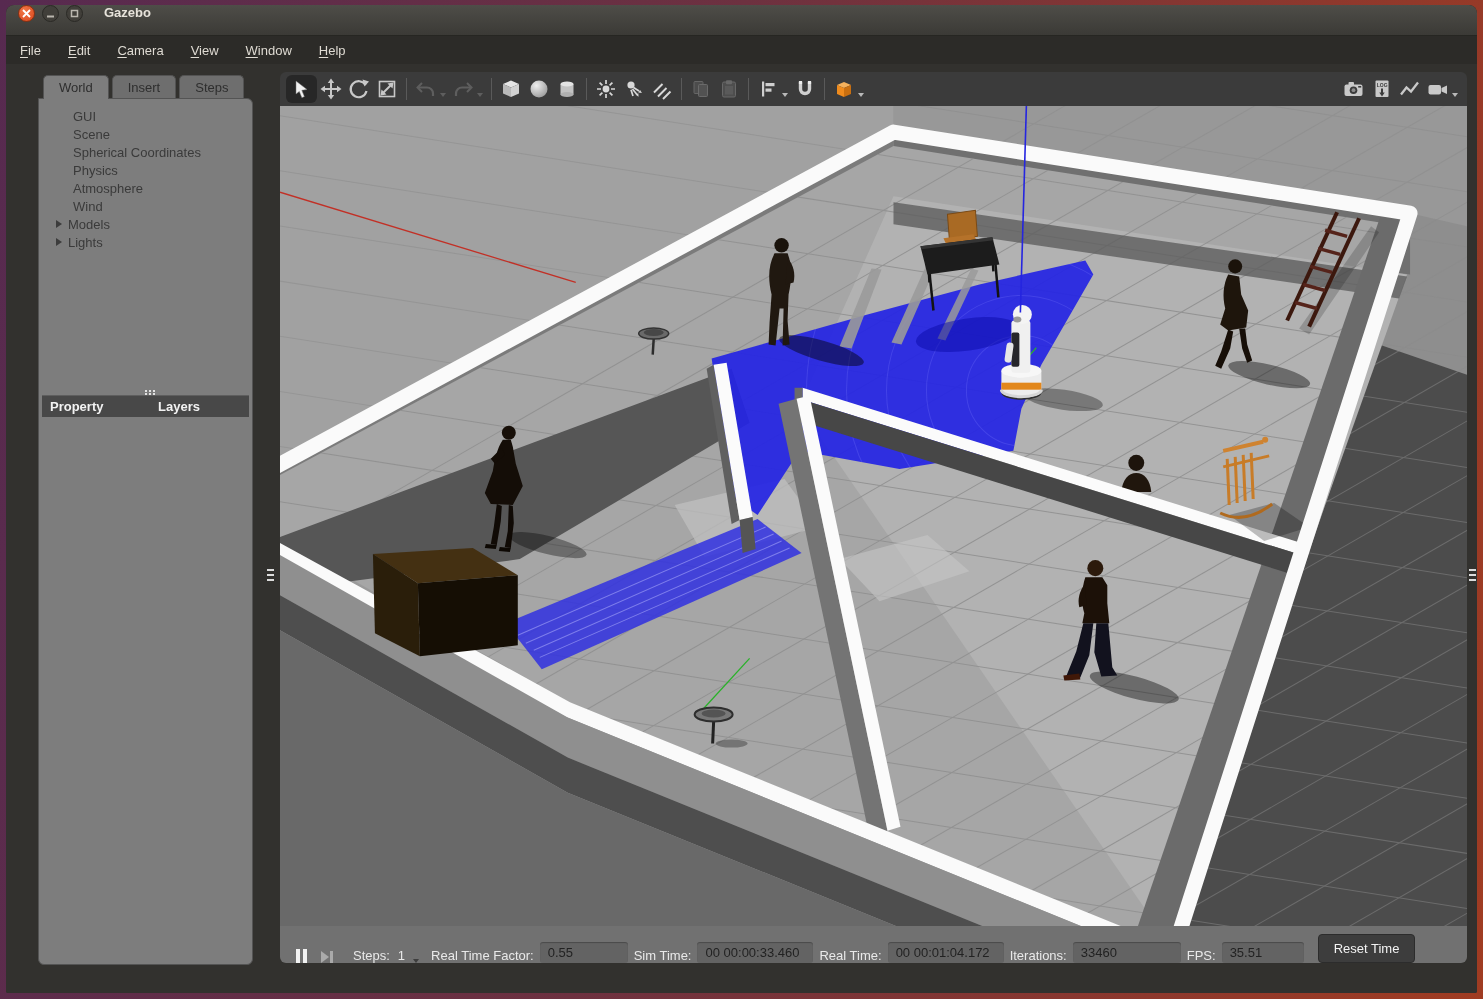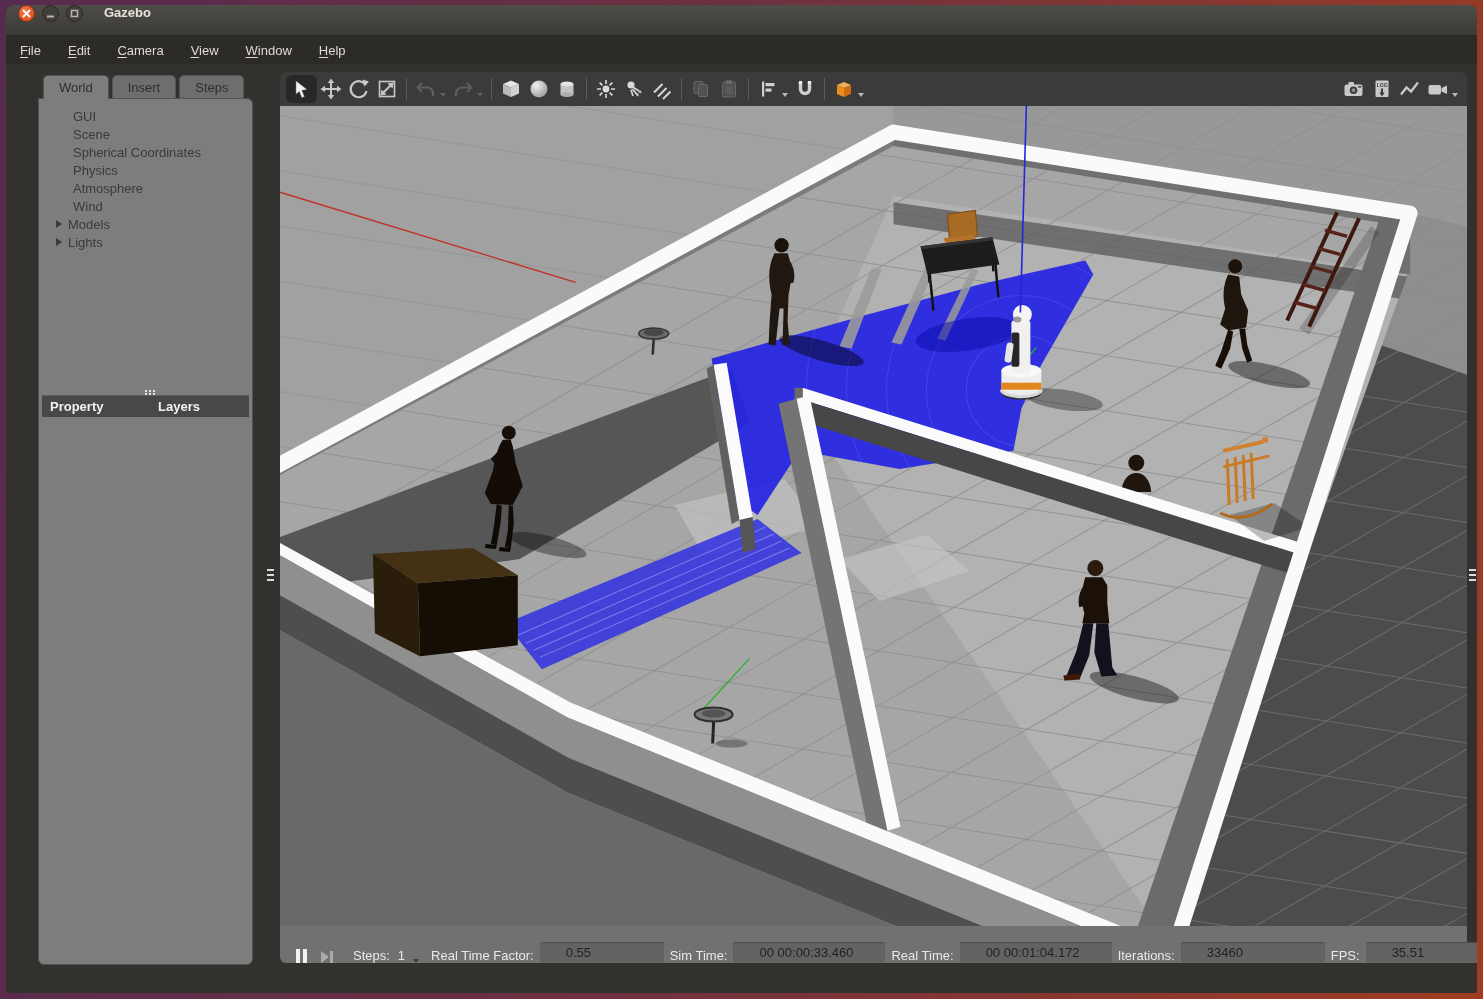--- a/index.html
+++ b/index.html
@@ -65,21 +65,21 @@
   
   .statusbar{height:37px;flex:none;background:#717171;border-radius:0 0 6px 6px;
     display:flex;align-items:flex-end;padding:0 10px;font-size:13px;color:#e9e9e9;gap:6px;}
   .pausebtn{display:flex;gap:3px;margin:0 8px 0 6px;}
   .pausebtn i{display:block;width:4px;height:14px;background:#f2f2f2;}
   .stepbtn{display:flex;align-items:center;margin-right:14px;opacity:.75;}
   .stepbtn .t{width:0;height:0;border-top:6px solid transparent;border-bottom:6px solid transparent;
     border-left:8px solid #bdbdbd;}
   .stepbtn .b{width:3px;height:12px;background:#bdbdbd;margin-left:1px;}
   .sb-label{color:#e9e9e9;white-space:nowrap;}
-  .sb-field{background:#636363;border-radius:3px;color:#222;padding:3px 26px;white-space:nowrap;
+  .sb-field{background:#636363;border-radius:3px;color:#222;padding:3px 8px;white-space:nowrap;
     box-shadow:inset 0 1px 1px rgba(0,0,0,.25);}
   .sb-field.w-rtf{min-width:72px;}
   .sb-field.w-time{min-width:100px;}
   .sb-field.w-iter{min-width:92px;}
   .sb-field.w-fps{min-width:66px;}
   .steps-val{margin-left:2px;}
   .scaret{width:0;height:0;border-left:3.5px solid transparent;border-right:3.5px solid transparent;
     border-top:4.5px solid #3e3e3e;margin:8px 6px 0 2px;}
   .reset-btn{margin-left:8px;background:#3d3d3d;color:#f3f3f3;border:1px solid #2c2c2c;
     border-radius:4px;padding:6px 15px;font-size:13px;white-space:nowrap;}

